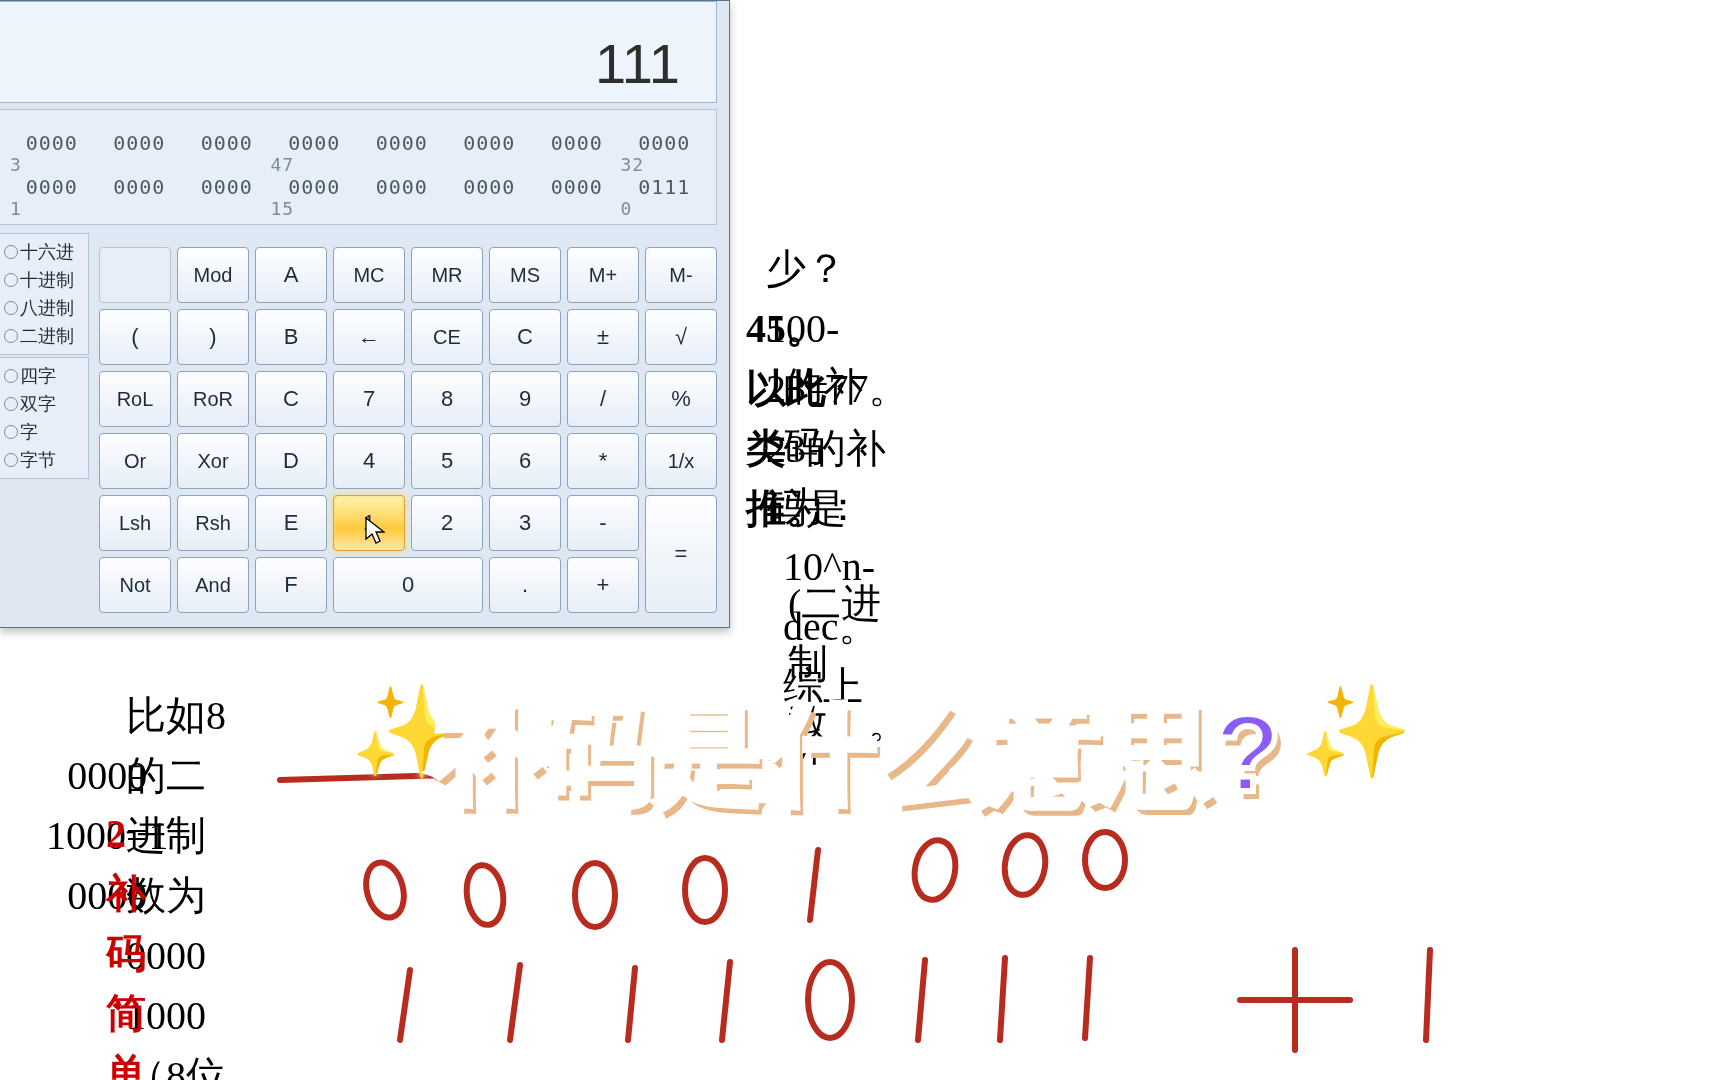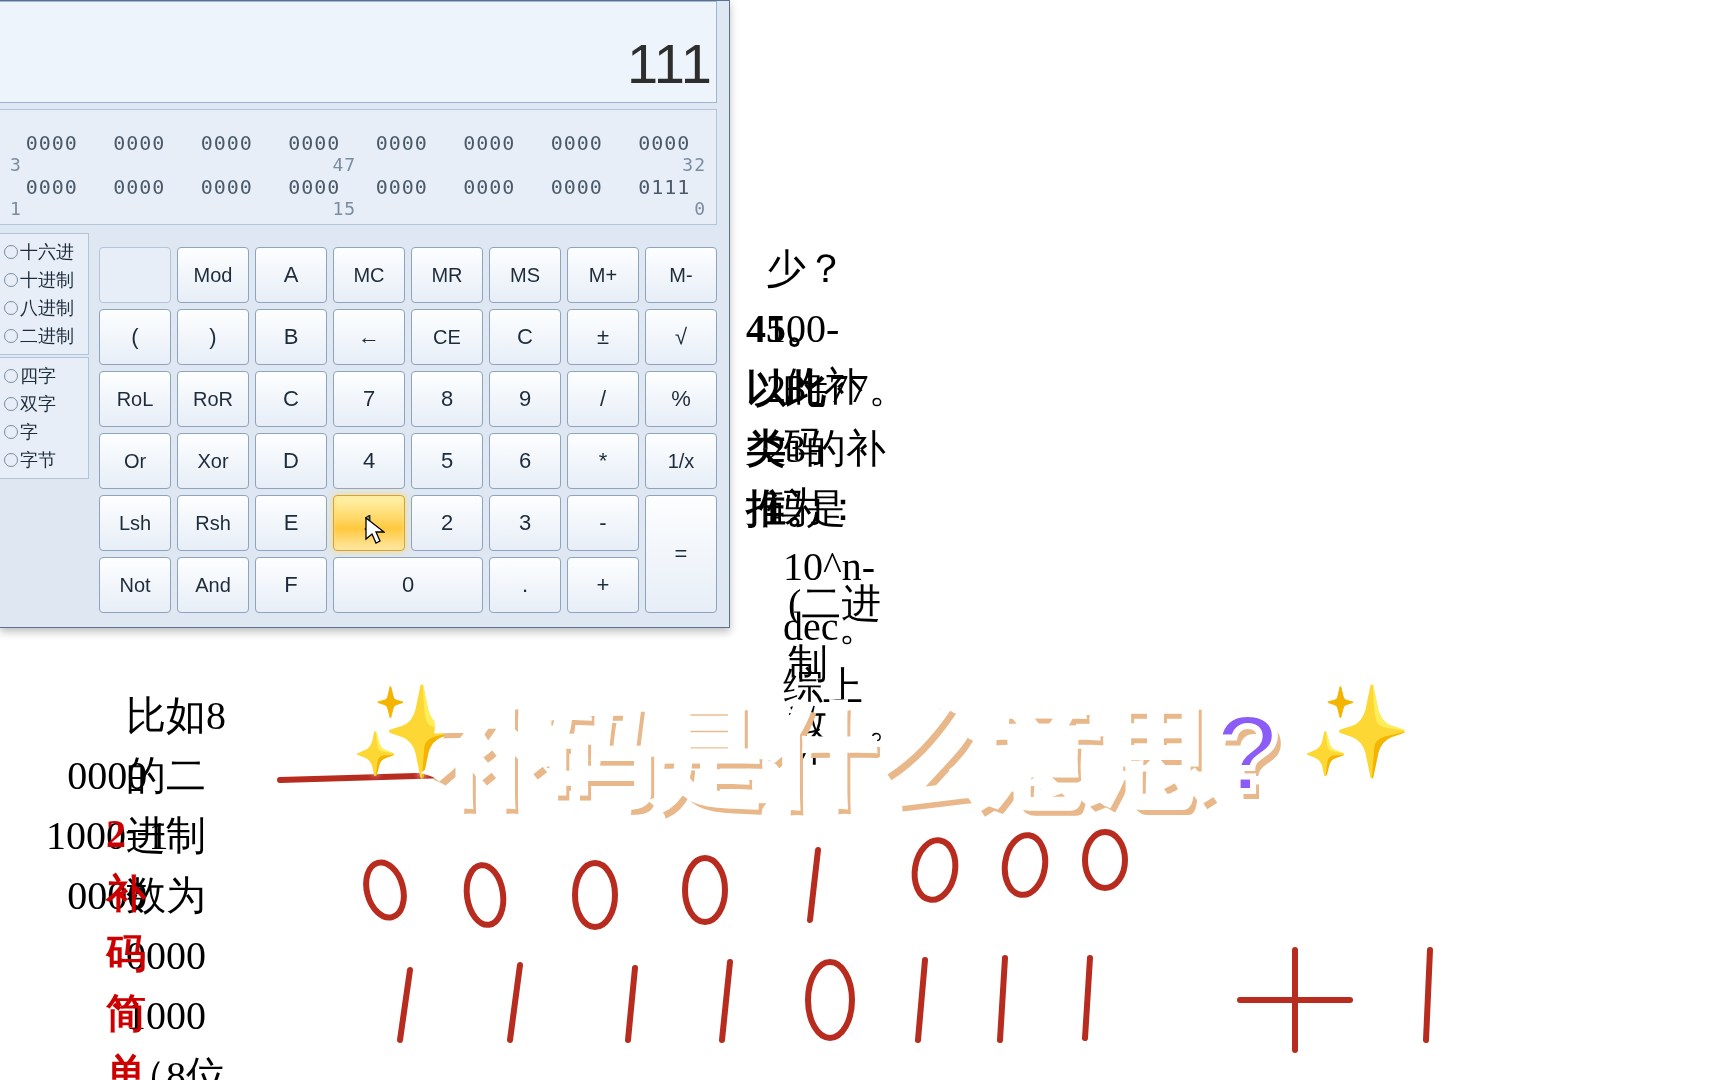--- a/index.html
+++ b/index.html
@@ -25,21 +25,21 @@
   }
   .display-wrap {
     margin: 0 0 6px 0;
     background: #eef4fb;
     border: 1px solid #9db5cf;
     border-left: none;
     height: 102px;
     display: flex;
     align-items: flex-end;
     justify-content: flex-end;
-    padding: 6px 4px;
+    padding: 6px 36px;
   }
   .display {
     font-size: 56px;
     color: #2e2e2e;
     font-family: "Segoe UI", sans-serif;
   }
 
   .bits-panel {
     margin: 0 0 8px 0;
     background: #e8eef7;
@@ -53,21 +53,21 @@
   }
   .bits-row { display: flex; }
   .bits-group {
     width: 92px;
     text-align: center;
     letter-spacing: 1px;
   }
   .bits-index { display:flex; }
   .bits-index .bits-group { color:#7a8ca0; font-size:18px; }
   .idx-left { text-align:left; padding-left:2px;}
-  .idx-right{ text-align:right; padding-right:2px;}
+  .idx-right{ text-align:left; padding-right:2px;}
 
   .main-area { display:flex; }
   .left-col {
     width: 110px;
     font-size: 18px;
     color: #1d2b3a;
     display:flex;
     flex-direction:column;
     gap: 2px;
   }

